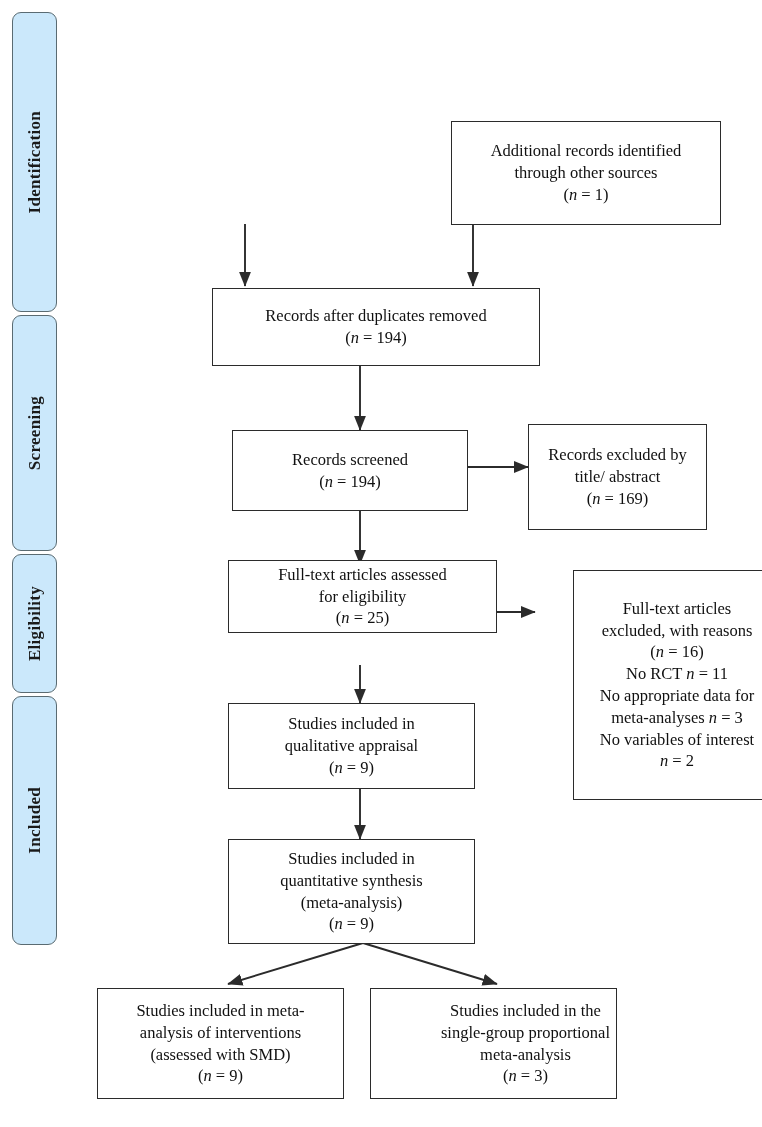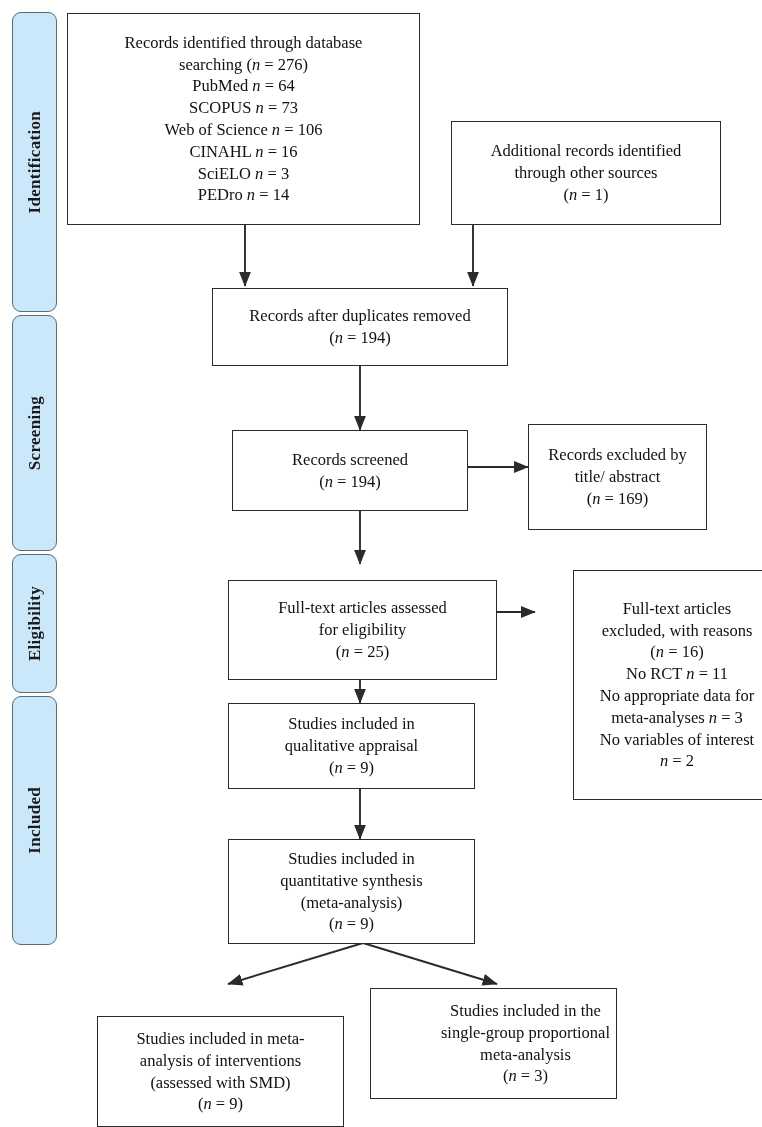--- a/index.html
+++ b/index.html
@@ -110,57 +110,54 @@
   <div class="stage" style="top:315px; height:236px;">
     <span class="stage-label">Screening</span>
   </div>
   <div class="stage" style="top:554px; height:139px;">
     <span class="stage-label">Eligibility</span>
   </div>
   <div class="stage" style="top:696px; height:249px;">
     <span class="stage-label">Included</span>
   </div>
 
-  <div class="node" style="left:67px; top:13px; width:353px; height:212px;">
-    <span class="node-text">Records identified through database<br>searching (<i>n</i> = 276)<br>PubMed <i>n</i> = 64<br>SCOPUS <i>n</i> = 73<br>Web of Science <i>n</i> = 106<br>CINAHL <i>n</i> = 16<br>SciELO <i>n</i> = 3<br>PEDro <i>n</i> = 14</span>
-  </div>
 
   <div class="node" style="left:451px; top:121px; width:270px; height:104px;">
     <span class="node-text">Additional records identified<br>through other sources<br>(<i>n</i> = 1)</span>
   </div>
 
-  <div class="node" style="left:212px; top:288px; width:296px; height:78px;">
+  <div class="node" style="left:212px; top:288px; width:328px; height:78px;">
     <span class="node-text">Records after duplicates removed<br>(<i>n</i> = 194)</span>
   </div>
 
   <div class="node" style="left:232px; top:430px; width:236px; height:81px;text-align:center;">
     <span class="node-text">Records screened<br>(<i>n</i> = 194)</span>
   </div>
 
   <div class="node" style="left:528px; top:424px; width:179px; height:106px;">
     <span class="node-text">Records excluded by<br>title/ abstract<br>(<i>n</i> = 169)</span>
   </div>
 
-  <div class="node" style="left:228px; top:580px; width:269px; height:100px;">
+  <div class="node" style="left:228px; top:560px; width:269px; height:73px;">
     <span class="node-text">Full-text articles assessed<br>for eligibility<br>(<i>n</i> = 25)</span>
   </div>
 
   <div class="node" style="left:535px; top:570px; width:208px; height:230px;margin-left:38px;">
     <span class="node-text">Full-text articles<br>excluded, with reasons<br>(<i>n</i> = 16)<br>No RCT <i>n</i> = 11<br>No appropriate data for<br>meta-analyses <i>n</i> = 3<br>No variables of interest<br><i>n</i> = 2</span>
   </div>
 
   <div class="node" style="left:228px; top:703px; width:247px; height:86px;">
     <span class="node-text">Studies included in<br>qualitative appraisal<br>(<i>n</i> = 9)</span>
   </div>
 
   <div class="node" style="left:228px; top:839px; width:247px; height:105px;">
     <span class="node-text">Studies included in<br>quantitative synthesis<br>(meta-analysis)<br>(<i>n</i> = 9)</span>
   </div>
 
-  <div class="node" style="left:97px; top:988px; width:247px; height:111px;margin-top:28px;">
+  <div class="node" style="left:97px; top:988px; width:247px; height:111px;">
     <span class="node-text">Studies included in meta-<br>analysis of interventions<br>(assessed with SMD)<br>(<i>n</i> = 9)</span>
   </div>
 
   <div class="node" style="left:370px; top:988px; width:247px; height:111px;justify-content:flex-end;">
     <span class="node-text">Studies included in the<br>single-group proportional<br>meta-analysis<br>(<i>n</i> = 3)</span>
   </div>
 
 </div>
 
 </body></html>

